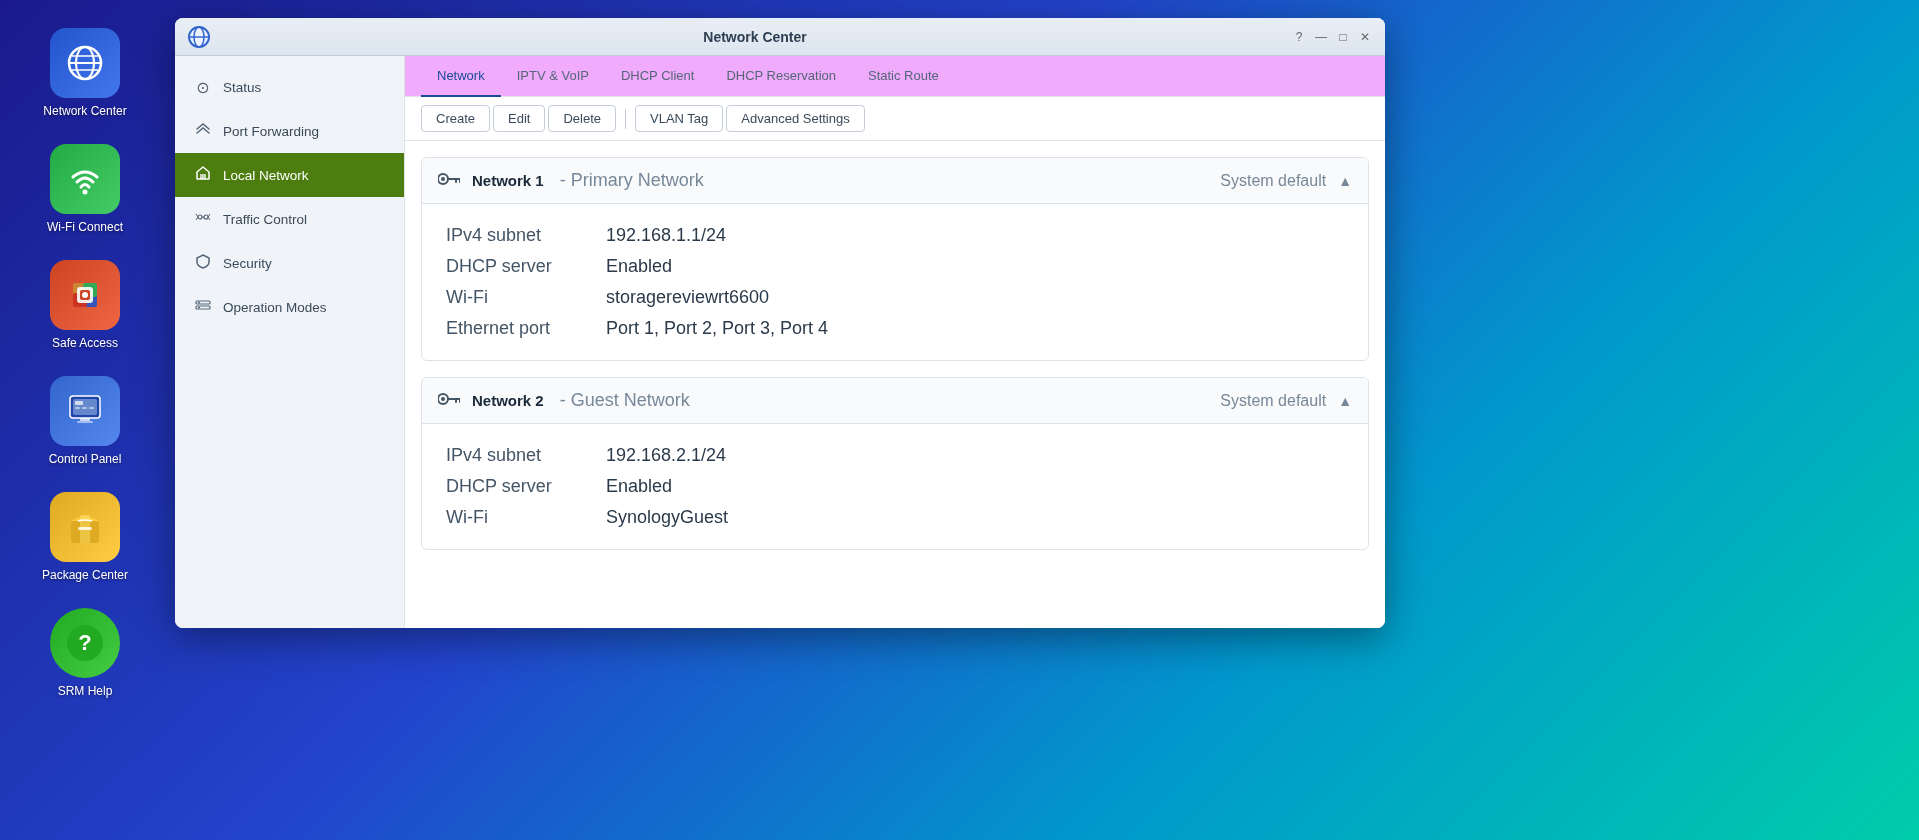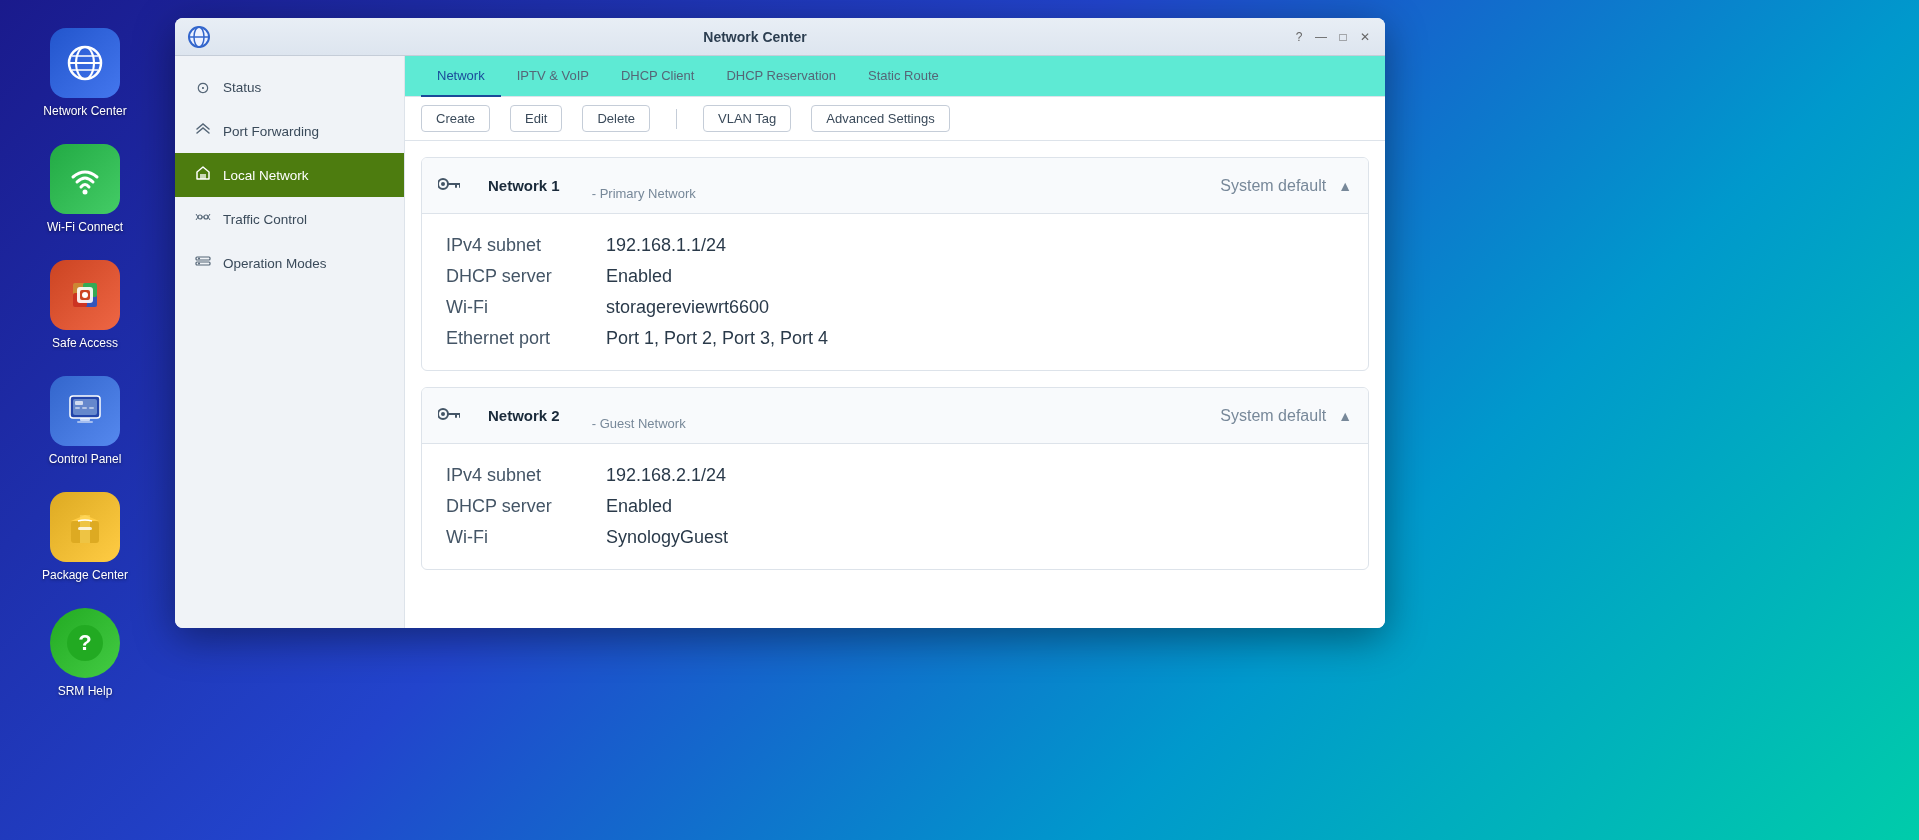--- a/index.html
+++ b/index.html
@@ -157,21 +157,21 @@
       display: flex;
       flex-direction: column;
       overflow: hidden;
     }
 
     
     .tabs-bar {
       display: flex;
       align-items: center;
       border-bottom: 1px solid #dde3ea;
-      background: #5eead4;
+      background: #f0abfc;
       padding: 0 16px;
       flex-shrink: 0;
     }
     .tab {
       padding: 12px 16px;
       font-size: 13px;
       color: #556677;
       cursor: pointer;
       border-bottom: 2px solid transparent;
       margin-bottom: -1px;
@@ -180,21 +180,21 @@
       color: #1a4a99;
       border-bottom-color: #1a4a99;
       font-weight: 500;
     }
 
     
     .toolbar {
       display: flex;
       align-items: center;
       padding: 8px 16px;
-      gap: 20px;
+      gap: 3px;
       border-bottom: 1px solid #dde3ea;
       flex-shrink: 0;
     }
     .toolbar-btn {
       padding: 5px 14px;
       font-size: 13px;
       border: 1px solid #c5cdd8;
       border-radius: 4px;
       background: white;
       color: #3a4a5a;
@@ -221,36 +221,35 @@
       border-radius: 6px;
       margin-bottom: 16px;
       overflow: hidden;
     }
     .network-card-header {
       display: flex;
       align-items: center;
       padding: 12px 16px;
       background: #f8fafc;
       border-bottom: 1px solid #dde3ea;
-      gap: 28px;
+      gap: 12px;
     }
     .network-key-icon {
       font-size: 18px;
       color: #445566;
     }
     .network-title {
       font-size: 15px;
       font-weight: 600;
       color: #1a2a3a;
     }
     .network-subtitle {
-      font-size: 13px;
+      font-size: 18px;
       color: #778899;
       margin-left: 4px;
-      margin-top: 16px;
     }
     .network-card-header-right {
       margin-left: auto;
       display: flex;
       align-items: center;
       gap: 12px;
     }
     .system-default-badge {
       font-size: 16px;
       color: #778899;
@@ -412,20 +411,28 @@
             <circle cx="5" cy="8" r="2" stroke="#556677" stroke-width="1.2" fill="none"></circle>
             <circle cx="11" cy="8" r="2" stroke="#556677" stroke-width="1.2" fill="none"></circle>
             <line x1="7" y1="8" x2="9" y2="8" stroke="#556677" stroke-width="1.2"></line>
             <line x1="1" y1="5" x2="3" y2="8" stroke="#556677" stroke-width="1"></line>
             <line x1="1" y1="11" x2="3" y2="8" stroke="#556677" stroke-width="1"></line>
             <line x1="15" y1="5" x2="13" y2="8" stroke="#556677" stroke-width="1"></line>
             <line x1="15" y1="11" x2="13" y2="8" stroke="#556677" stroke-width="1"></line>
           </svg>
         </span>
         <span>Traffic Control</span>
+      </div>
+      <div class="nav-item">
+        <span class="nav-icon">
+          <svg width="16" height="16" viewBox="0 0 16 16" fill="none">
+            <path d="M8 2 L14 5 L14 9 Q14 13 8 15 Q2 13 2 9 L2 5 Z" stroke="#556677" stroke-width="1.5" fill="none"></path>
+          </svg>
+        </span>
+        <span>Security</span>
       </div>
       <div class="nav-item">
         <span class="nav-icon">
           <svg width="16" height="16" viewBox="0 0 16 16" fill="none">
             <rect x="1" y="4" width="14" height="3" rx="1" stroke="#556677" stroke-width="1.2" fill="none"></rect>
             <rect x="1" y="9" width="14" height="3" rx="1" stroke="#556677" stroke-width="1.2" fill="none"></rect>
             <circle cx="4" cy="5.5" r="1" fill="#556677"></circle>
             <circle cx="4" cy="10.5" r="1" fill="#556677"></circle>
           </svg>
         </span>

